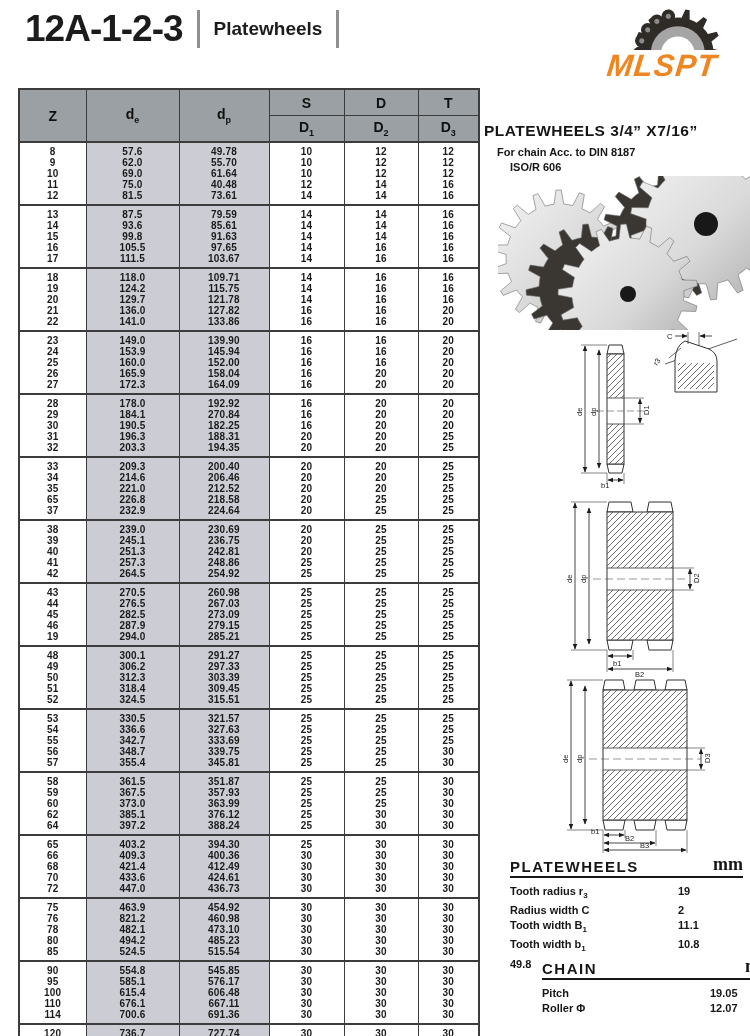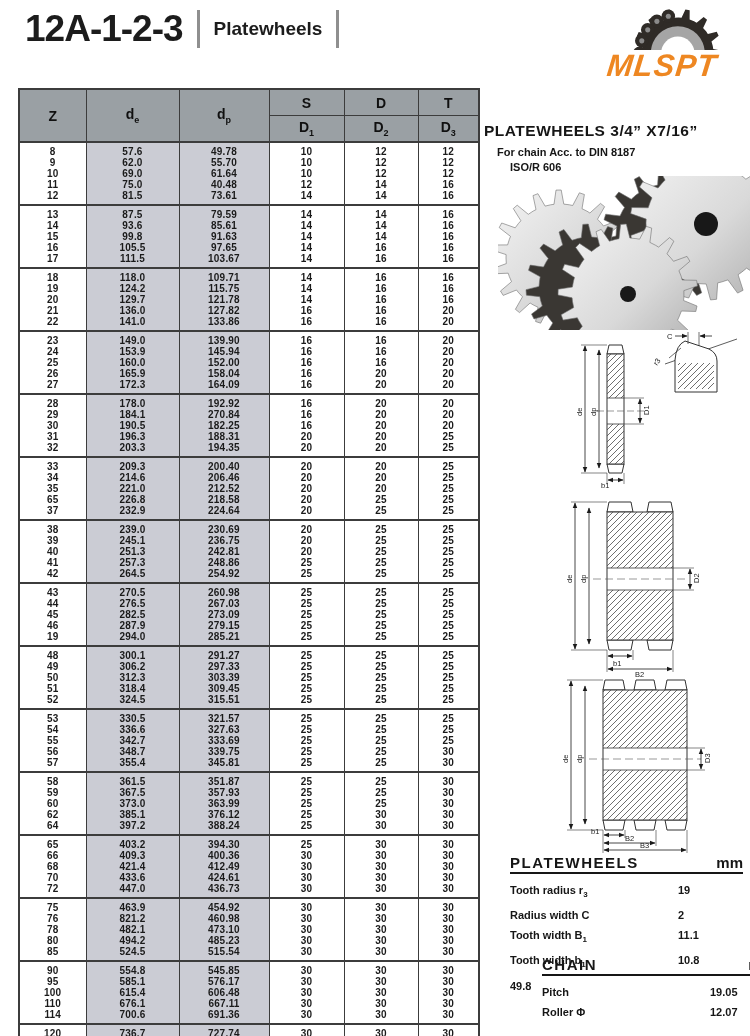--- a/index.html
+++ b/index.html
@@ -38,22 +38,22 @@
   .d2{left:545px;top:490px;}
   .d3{left:545px;top:672px;}
   .dim-text{font-size:7.5px;fill:#1a1a1a;font-family:"Liberation Sans",sans-serif;}
   
   .spec{position:absolute;left:510px;width:233px;}
   .spec-pw{top:854px;}
   .spec-ch{top:956px;margin-left:32px;}
   .spec-head{display:flex;justify-content:space-between;align-items:flex-end;
              border-bottom:2.5px solid #161616;padding-bottom:1px;margin-bottom:6px;}
   .spec-title{font-size:15px;font-weight:bold;letter-spacing:1.5px;}
-  .spec-unit{font-size:15px;font-weight:bold;}
-  .spec-row{display:flex;font-size:11px;font-weight:bold;line-height:20px;}
+  .spec-unit{font-size:18px;font-weight:bold;font-family:Liberation Serif, serif;}
+  .spec-row{display:flex;font-size:11px;font-weight:bold;line-height:15px;}
   .spec-label{width:168px;}
   .spec-label sub{font-size:8px;}
   .spec-value{flex:1;}
   .defs-holder{position:absolute;width:0;height:0;}
 </style>
 </head>
 <body>
 
 <svg class="defs-holder" aria-hidden="true">
   <defs>

